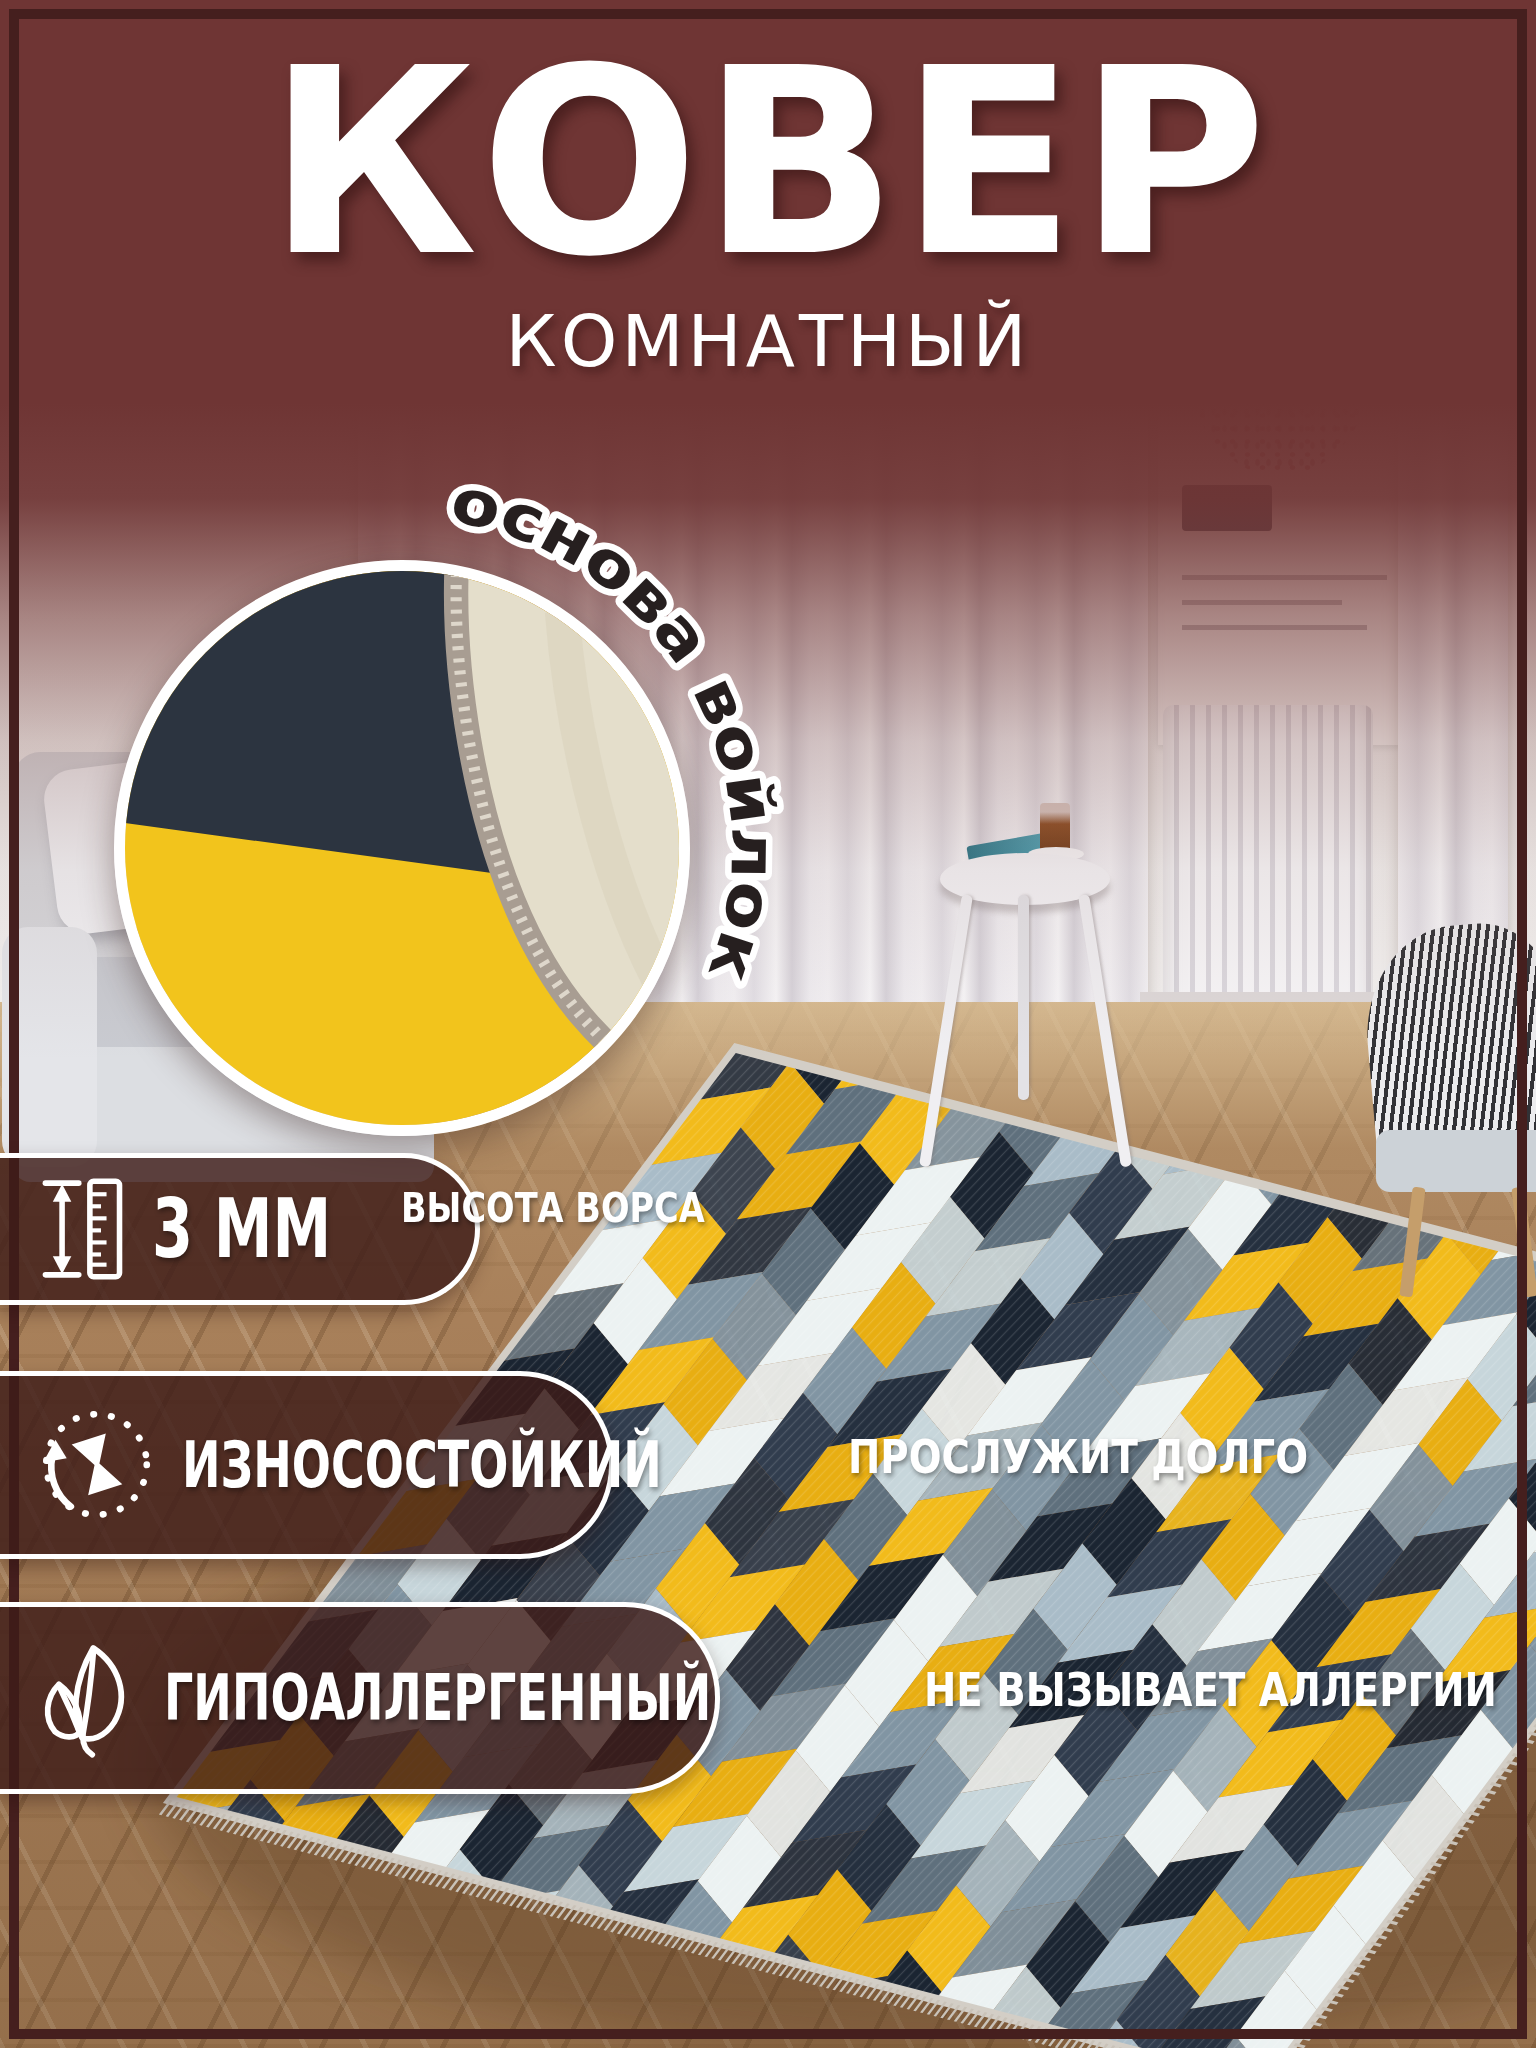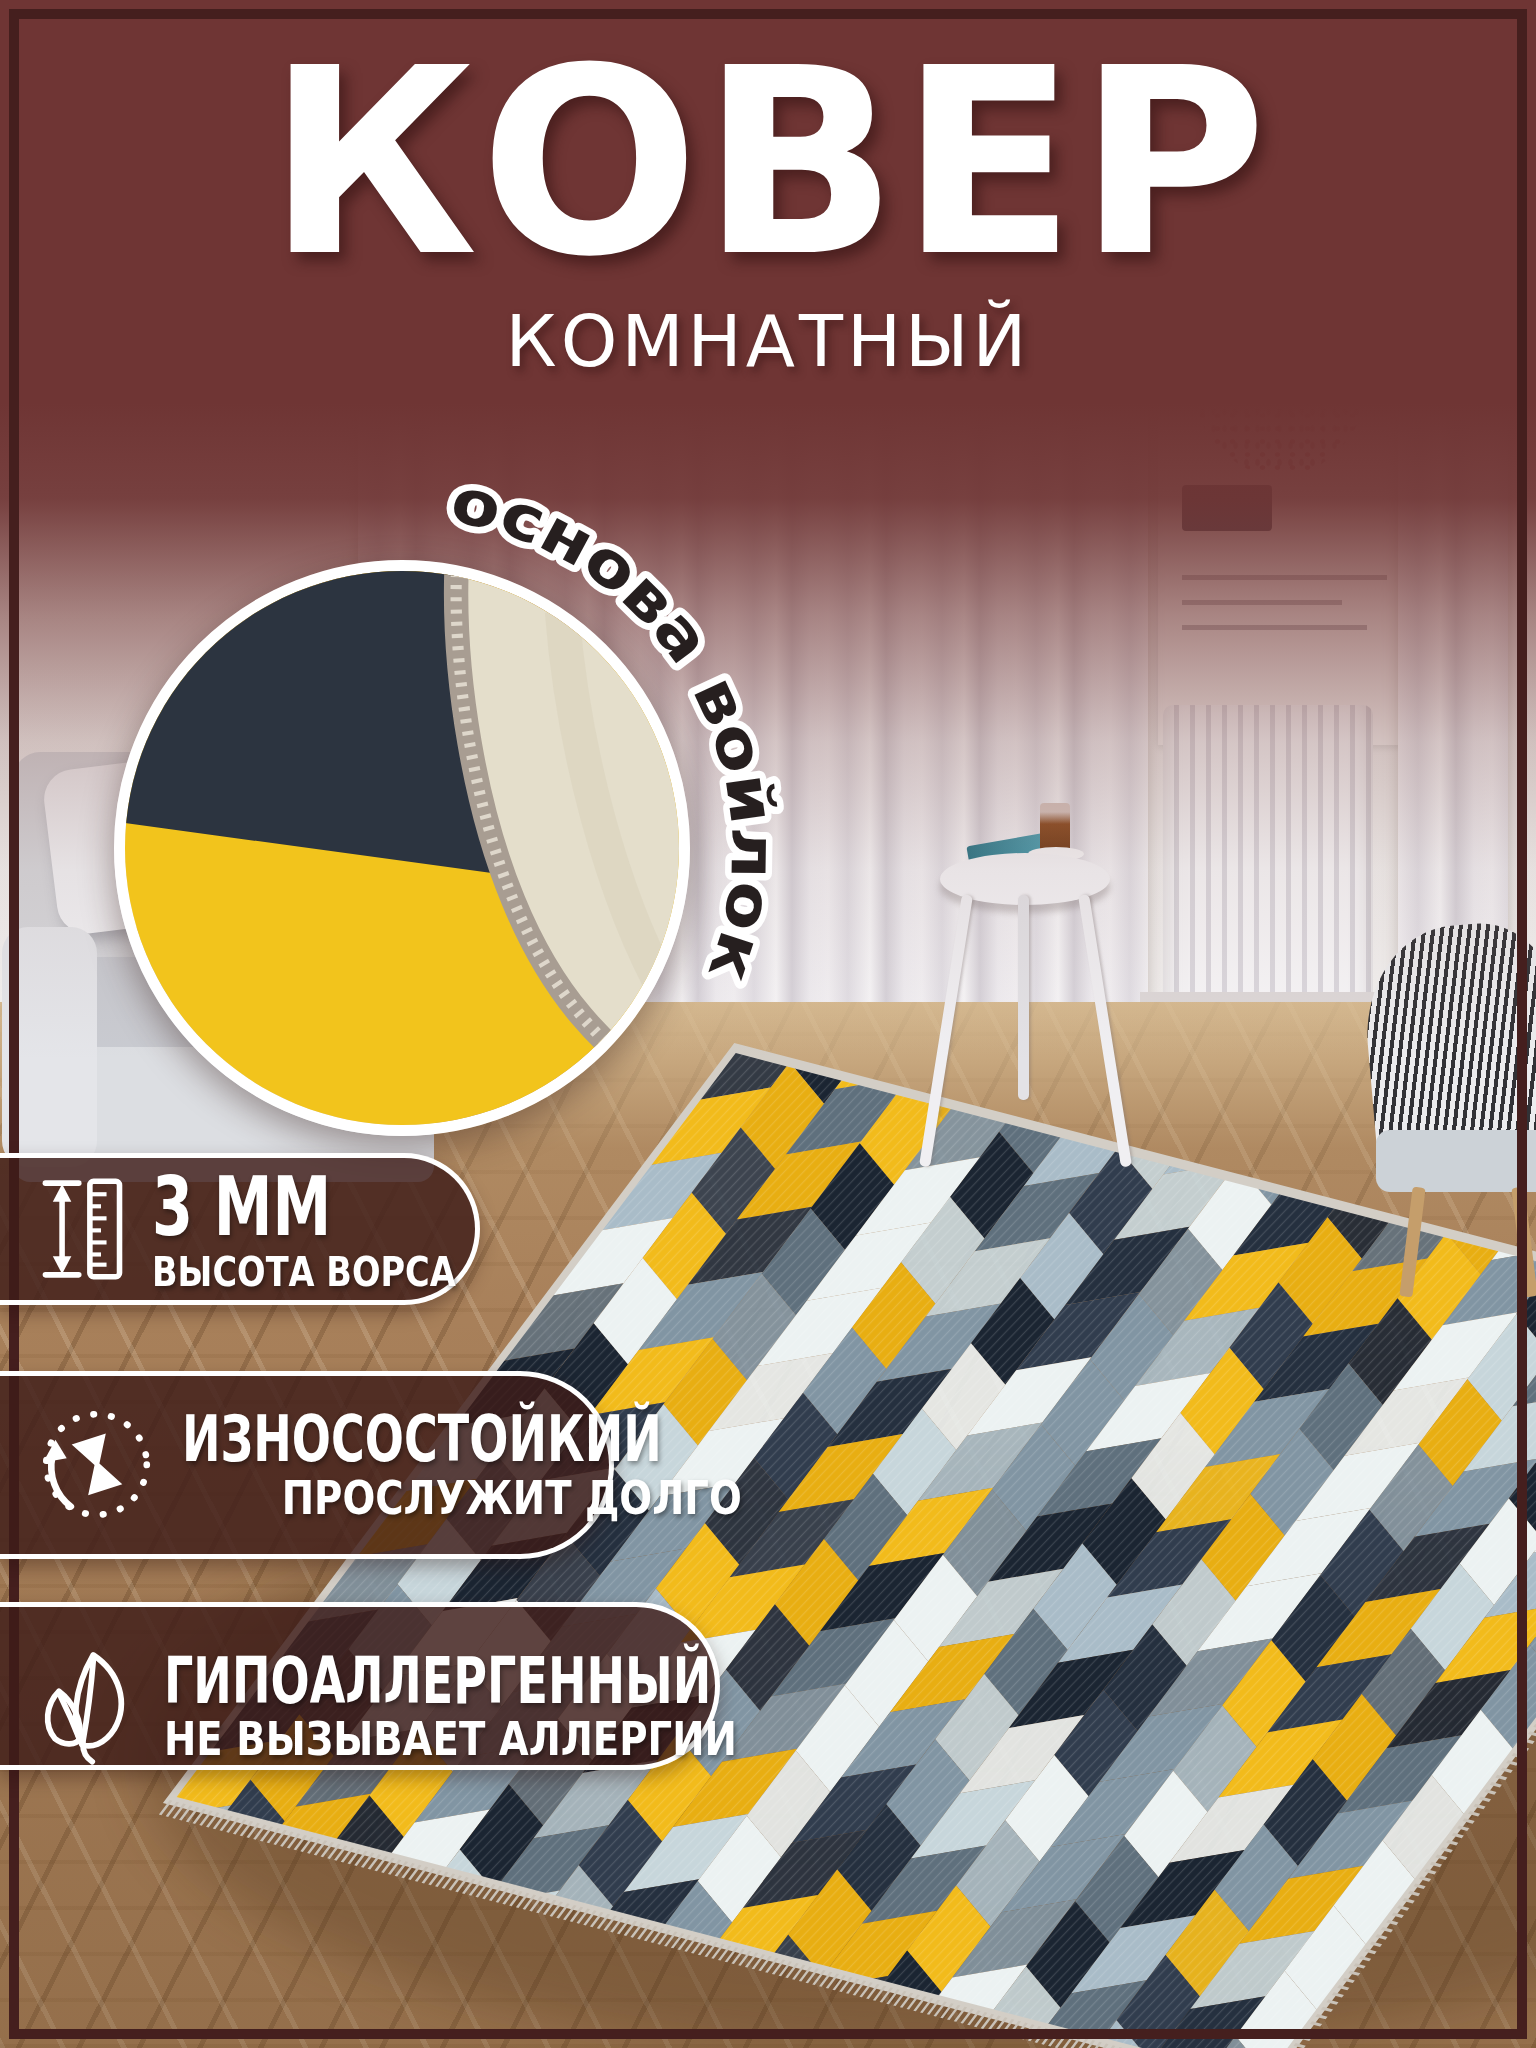--- a/index.html
+++ b/index.html
@@ -71,28 +71,28 @@
   
   .callout{position:absolute;left:114px;top:560px;width:576px;height:576px;border-radius:50%;border:11px solid #fff;
     overflow:hidden;box-shadow:0 12px 34px rgba(50,25,20,.4);}
   .curved-svg{position:absolute;left:0;top:0;width:1536px;height:2048px;pointer-events:none;}
   .curved-svg text{font-family:"DejaVu Sans","Liberation Sans",sans-serif;font-weight:bold;font-size:62px;
     fill:#261f1f;stroke:#fff;stroke-width:13px;paint-order:stroke;stroke-linejoin:round;}
   
   .badge{position:absolute;left:0;background:rgba(62,28,25,.82);border:5px solid #fff;border-left:none;
     border-radius:0 95px 95px 0;display:flex;align-items:center;color:#fff;padding-left:38px;
     box-shadow:0 8px 18px rgba(40,15,12,.35);}
-  .badge .txt{display:flex;flex-direction:column;justify-content:center;margin-left:26px;}
+  .badge .txt{display:flex;flex-direction:row;justify-content:center;margin-left:26px;}
   .badge .t1{font-weight:bold;line-height:1.04;display:inline-block;transform:scaleX(.72);transform-origin:left center;white-space:nowrap;text-shadow:2px 3px 6px rgba(0,0,0,.4);}
   .badge .t2{font-weight:bold;line-height:1.1;display:inline-block;transform:scaleX(.84);transform-origin:left center;white-space:nowrap;text-shadow:2px 3px 6px rgba(0,0,0,.4);}
   .badge1{top:1153px;width:480px;height:152px;}
   .badge1 .t1{font-size:82px;} .badge1 .t2{font-size:40px;}
   .badge2{top:1371px;width:614px;height:188px;text-align:right;}
   .badge2 .t1{font-size:64px;} .badge2 .t2{font-size:46px;}
-  .badge3{top:1602px;width:720px;height:168px;align-items:flex-end;}
+  .badge3{top:1602px;width:720px;height:192px;}
   .badge3 .t1{font-size:64px;} .badge3 .t2{font-size:46px;}
   .icon-svg{flex:0 0 auto;}
 </style>
 </head>
 <body>
 
 <div class="canvas">
 
   <div class="scene">
     <div class="wall"></div>

